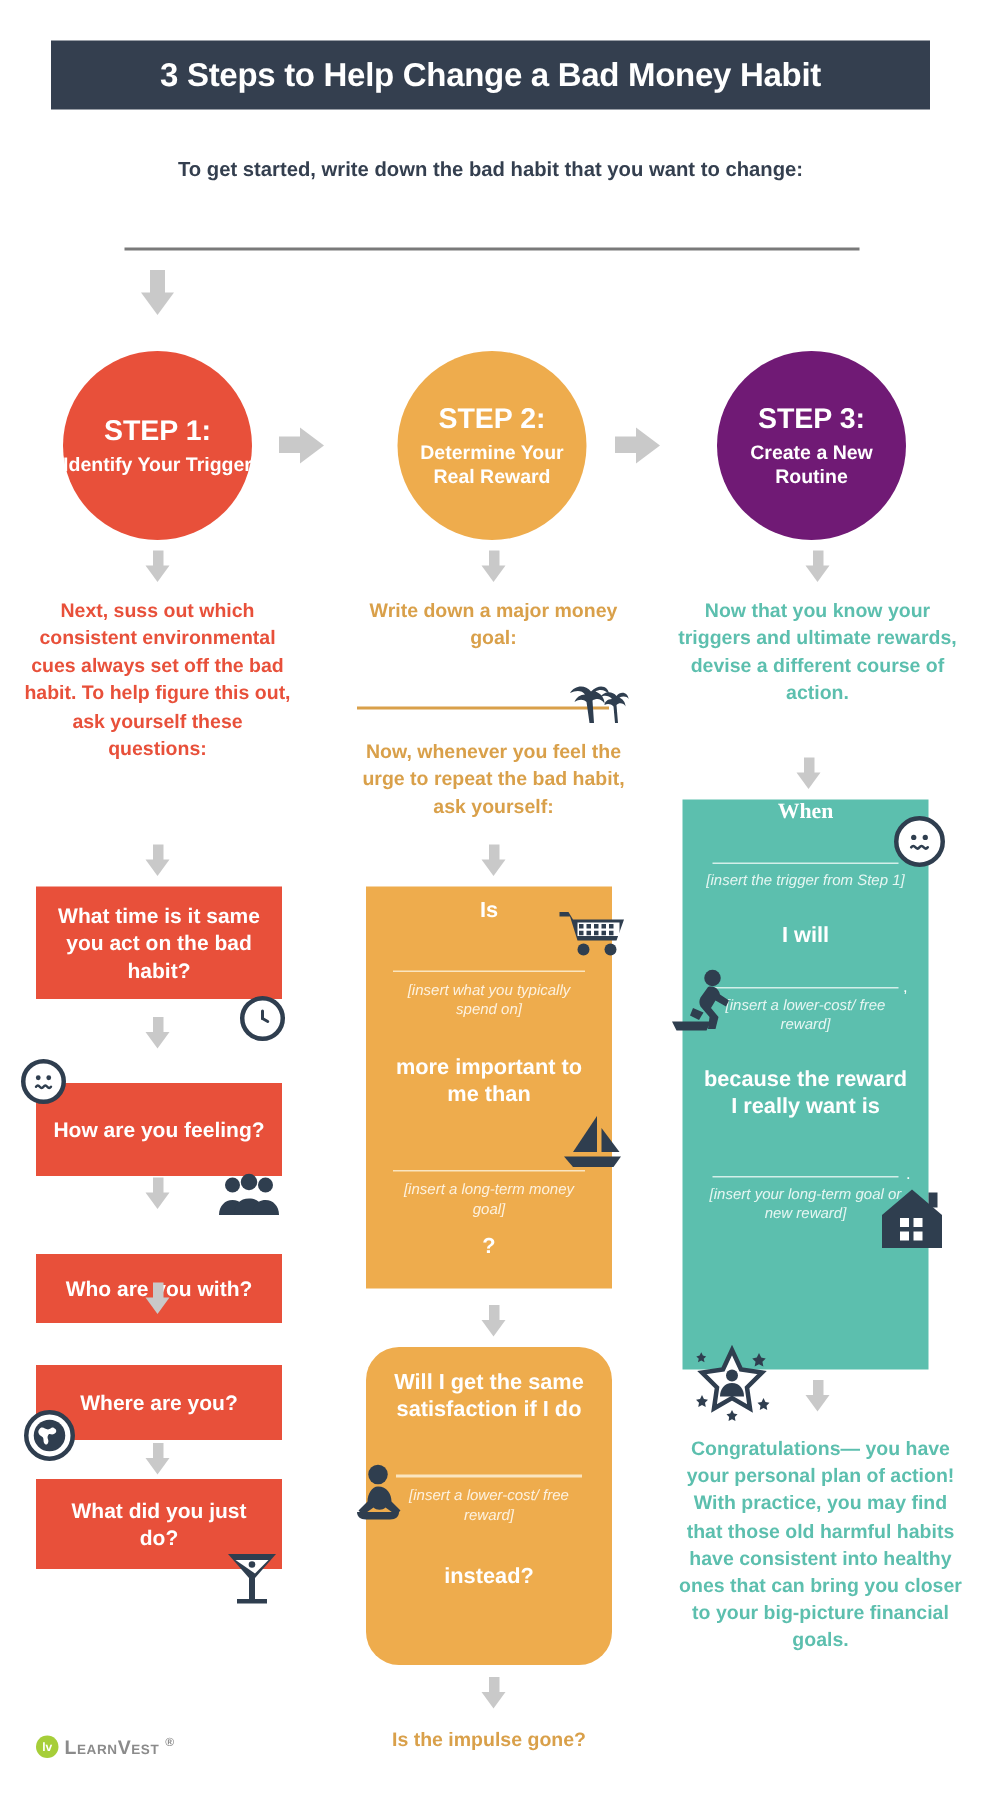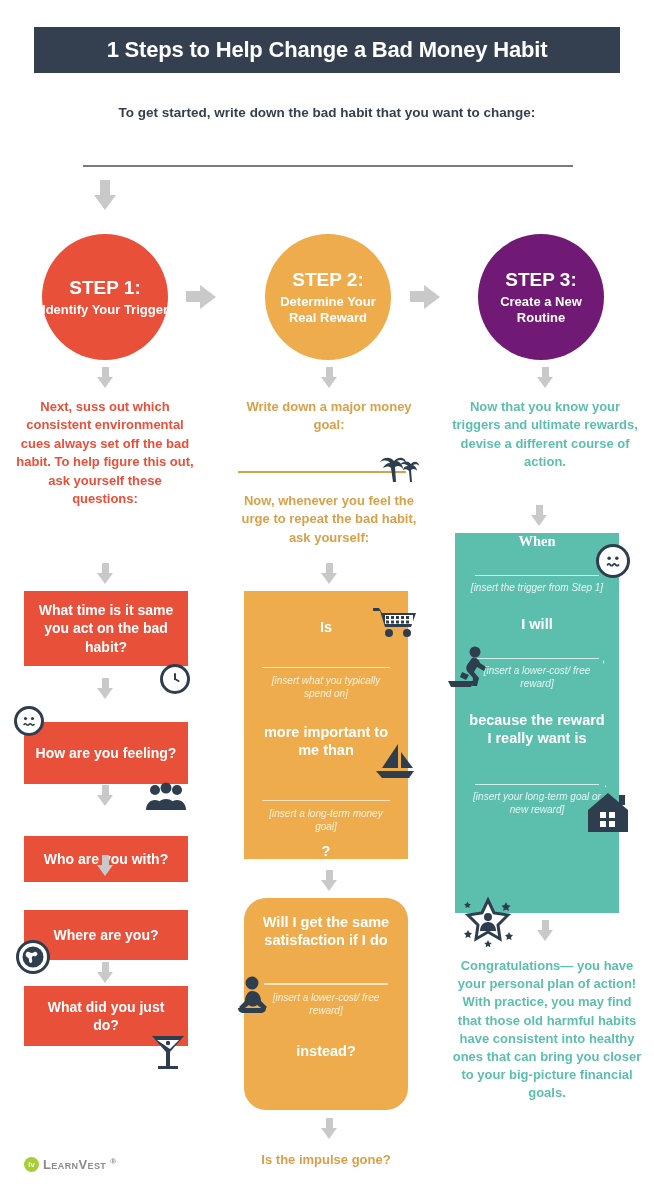--- a/index.html
+++ b/index.html
@@ -211,21 +211,21 @@
     border-radius: 50%;
     display: flex; align-items: center; justify-content: center;
   }
 </style>
 </head>
 <body>
 
 <div class="page">
 
   <div class="header-bar">
-    <div class="title">1 Steps to Help Change a Bad Money Habit</div>
+    <div class="title">3 Steps to Help Change a Bad Money Habit</div>
   </div>
 
   <div class="intro">To get started, write down the bad habit that you want to change:</div>
 
   <div class="write-line"></div>
 
   <div class="arrow-down" style="left:94px; top:180px;">
     <div class="shaft"></div>
       <div class="head"></div>
   </div>
@@ -363,21 +363,21 @@
   </div>
   <div class="icon-abs" style="left:148px; top:1030px;">
     <svg width="40" height="44" viewBox="0 0 40 44">
       <path d="M4 6h32L22 22v14h8v3H10v-3h8V22z" fill="#2f3e4f"></path>
       <path d="M9 10h22l-9 9z" fill="#ffffff"></path>
       <circle cx="20" cy="13" r="2.2" fill="#2f3e4f"></circle>
     </svg>
   </div>
 
   <div class="opanel o1">
-    <div class="lead" style="padding-top:28px;">Is</div>
+    <div class="lead" style="padding-top:8px;">Is</div>
     <div class="rule" style="width:128px; margin-top:30px;"></div>
     <div class="hint" style="padding:6px 16px 0;">[insert what you typically spend on]</div>
     <div class="lead" style="padding:24px 10px 0;">more important to me than</div>
     <div class="rule" style="width:128px; margin-top:40px;"></div>
     <div class="hint" style="padding:6px 16px 0;">[insert a long-term money goal]</div>
     <div class="lead" style="padding-top:10px;">?</div>
   </div>
 
   <div class="icon-abs" style="left:372px; top:605px;">
     <svg width="46" height="34" viewBox="0 0 46 34">

